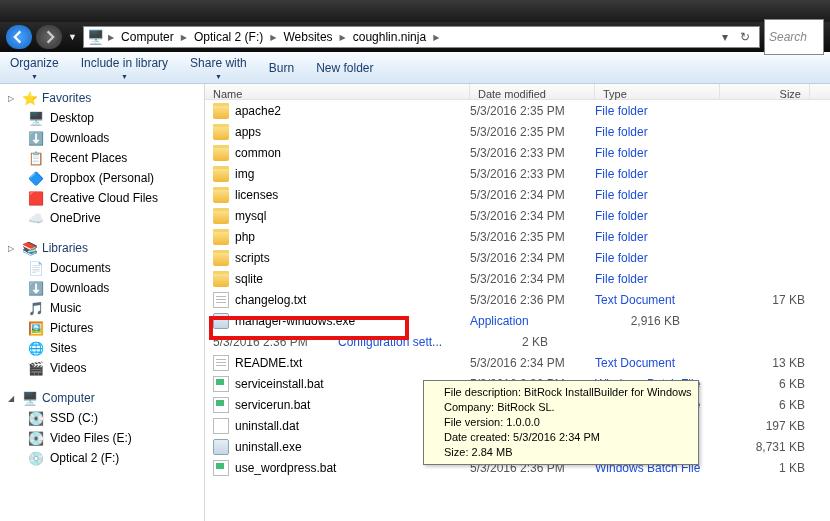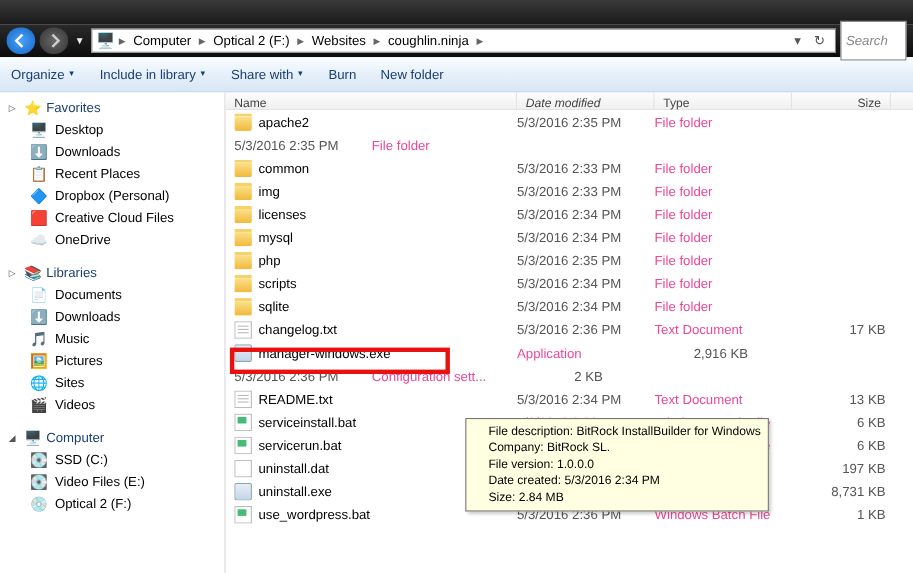--- a/index.html
+++ b/index.html
@@ -14,47 +14,47 @@
 .nav-btn svg { width: 14px; height: 14px; }
 .history-arrow { color: #eee; font-size: 9px; padding: 0 2px; cursor: pointer; }
 .addressbar { flex: 1; height: 22px; background: #fff; border: 1px solid #888; display: flex; align-items: center; padding: 0 4px; gap: 2px; }
 .crumb { display: flex; align-items: center; gap: 2px; color: #000; padding: 0 3px; cursor: pointer; white-space: nowrap; }
 .crumb-sep { color: #666; font-size: 8px; padding: 0 2px; }
 .addr-btns { display: flex; margin-left: auto; }
 .addr-btn { width: 20px; color: #555; text-align: center; cursor: pointer; }
 .searchbox { width: 60px; height: 36px; background: #fff; border: 1px solid #888; display: flex; align-items: center; padding: 0 4px; color: #888; font-style: italic; overflow: hidden; }
 
 .toolbar { height: 32px; background: linear-gradient(#fafdff,#e6f0fa,#d7e7f5); border-bottom: 1px solid #b8cfe5; display: flex; align-items: center; padding: 0 10px; gap: 22px; }
-.tb-item { color: #1a3e6e; cursor: pointer; display: flex; align-items: center; gap: 3px; }
+.tb-item { color: #1a3e6e; cursor: pointer; display: flex; align-items: center; gap: 3px; flex-direction: column; }
 .tb-arrow { font-size: 7px; color: #1a3e6e; }
 
 .content { display: flex; height: calc(100% - 84px); }
 
 .sidebar { width: 205px; background: #fff; border-right: 1px solid #d9d9d9; overflow-y: auto; padding: 4px 0; }
 .sb-group { margin-bottom: 10px; }
 .sb-header { display: flex; align-items: center; gap: 4px; padding: 2px 8px; cursor: pointer; }
 .sb-header .disclose { font-size: 8px; color: #555; width: 10px; }
 .sb-header .lbl { color: #1a3e6e; }
 .sb-item { display: flex; align-items: center; gap: 6px; padding: 2px 8px 2px 28px; cursor: pointer; }
 .sb-item .txt { color: #000; }
 .ico { width: 16px; height: 16px; display: inline-flex; align-items: center; justify-content: center; font-size: 13px; }
 
 .main { flex: 1; overflow: auto; position: relative; }
 .headerrow { display: flex; border-bottom: 1px solid #e3e3e3; height: 16px; background: linear-gradient(#fdfdfd,#f0f0f0); position: sticky; top: 0; }
 .hcol { padding: 4px 8px; border-right: 1px solid #e3e3e3; color: #444; font-size: 11px; cursor: pointer; }
 .c-name { width: 265px; }
-.c-date { width: 125px; font-style: italic; }
+.c-date { width: 125px; }
 .c-type { width: 125px; }
 .c-size { width: 90px; text-align: right; }
 
 .row { display: flex; height: 21px; align-items: center; padding: 0 8px; cursor: pointer; }
 .rcol { overflow: hidden; white-space: nowrap; text-overflow: ellipsis; font-size: 12px; color: #000; }
 .r-name { width: 257px; display: flex; align-items: center; gap: 6px; }
 .r-date { width: 125px; color: #555; }
-.r-type { width: 125px; color: #ec4899; }
+.r-type { width: 125px; color: #1d4ed8; }
 .r-size { width: 85px; text-align: right; color: #555; }
 
 .fico { width: 16px; height: 16px; display: inline-block; }
 .fico.folder { background: linear-gradient(#fce08a,#f0b93a); border-radius: 1px 1px 2px 2px; border-top: 3px solid #f5d36b; }
 .fico.txt { background: #fff; border: 1px solid #bbb; position: relative; }
 .fico.txt::after { content: ""; position: absolute; top: 3px; left: 2px; right: 2px; height: 1px; background: #bbb; box-shadow: 0 3px #bbb, 0 6px #bbb; }
 .fico.exe { background: linear-gradient(#e8eef6,#c5d5ea); border: 1px solid #8aa; border-radius: 2px; }
 .fico.bat { background: #fff; border: 1px solid #bbb; position: relative; }
 .fico.bat::before { content:""; position:absolute; top:2px; left:2px; width:8px; height:6px; background:#4b7; }
 .fico.dat { background: #fff; border: 1px solid #bbb; }
@@ -232,20 +232,24 @@
         <div class="row">
           <div class="rcol r-name">
             <span class="fico folder"></span>
             <span>apache2</span>
           </div>
           <div class="rcol r-date">5/3/2016 2:35 PM</div>
           <div class="rcol r-type">File folder</div>
           <div class="rcol r-size"></div>
         </div>
         <div class="row">
+          <div class="rcol r-name">
+            <span class="fico folder"></span>
+            <span>apps</span>
+          </div>
           <div class="rcol r-date">5/3/2016 2:35 PM</div>
           <div class="rcol r-type">File folder</div>
           <div class="rcol r-size"></div>
         </div>
         <div class="row">
           <div class="rcol r-name">
             <span class="fico folder"></span>
             <span>common</span>
           </div>
           <div class="rcol r-date">5/3/2016 2:33 PM</div>

